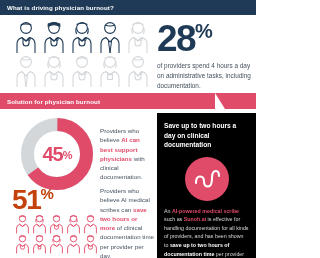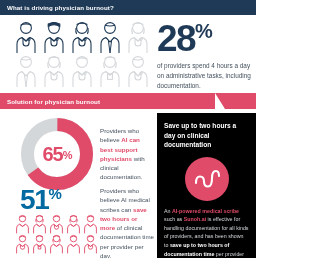--- a/index.html
+++ b/index.html
@@ -67,22 +67,22 @@
   .donut-label .pct { font-size:11px; vertical-align:top; margin-top:2px; }
 
   .txt65 {
     position:absolute; left:100px; top:126px; width:52px;
     font-size:6.2px; line-height:1.5; color:#44515e;
   }
   .txt65 b, .txt51 b { color:#e14b6a; }
 
   
   .stat51 {
-    position:absolute; left:20px; top:186px;
-    font-size:28px; font-weight:bold; color:#0369a1;
+    position:absolute; left:12px; top:186px;
+    font-size:28px; font-weight:bold; color:#c2410c;
     line-height:1; letter-spacing:-1.3px;
   }
   .stat51 .pct { font-size:15px; vertical-align:top; }
   .txt51 {
     position:absolute; left:100px; top:186px; width:54px;
     font-size:6.2px; line-height:1.5; color:#44515e;
   }
   .people-grid {
     position:absolute; left:14px; top:214px; width:86px;
     display:flex; flex-wrap:wrap;
@@ -249,21 +249,21 @@
     </div>
     <div class="bar-notch"></div>
   </div>
 
   <div class="donut-wrap">
     <svg class="donut" viewBox="0 0 42 42">
       <circle cx="21" cy="21" r="15.9" fill="none" stroke="#d4d7da" stroke-width="7"></circle>
       <circle id="donut-arc" cx="21" cy="21" r="15.9" fill="none" stroke="#e14b6a" stroke-width="7" stroke-dasharray="65 35" stroke-dashoffset="25"></circle>
     </svg>
     <div class="donut-label">
-        <span>65</span>
+        <span>45</span>
         <span class="pct">%</span>
       </div>
   </div>
 
   <div class="txt65"><span>Providers who believe </span><b>AI can best support physicians</b><span> with clinical documentation.</span></div>
 
   <div class="stat51"><span>51</span><span class="pct">%</span></div>
 
   <div class="txt51"><span>Providers who believe AI medical scribes can </span><b>save two hours or more</b><span> of clinical documentation time per provider per day.</span></div>
 

